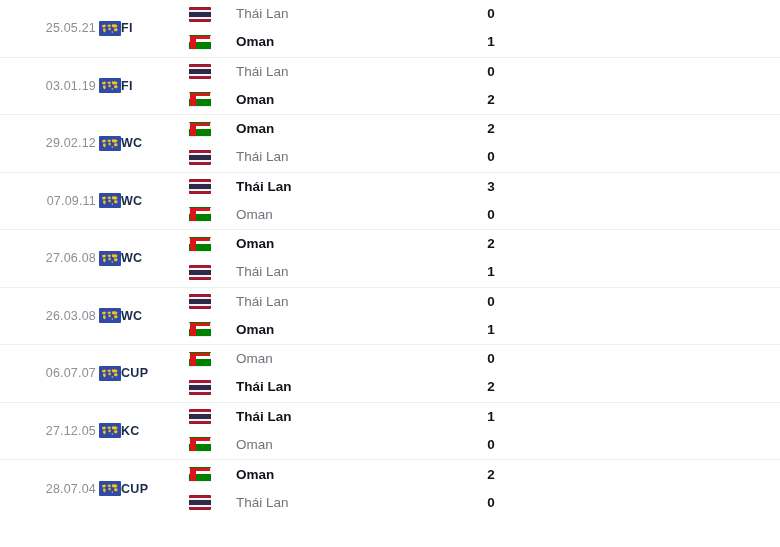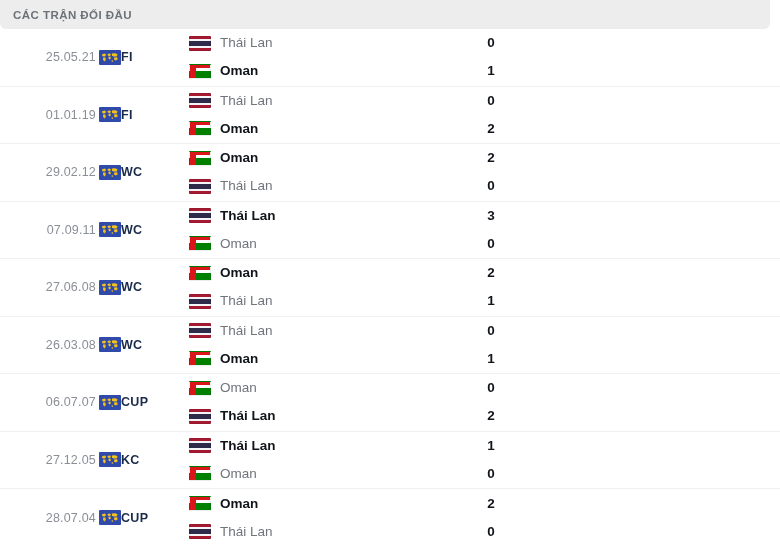--- a/index.html
+++ b/index.html
@@ -111,20 +111,21 @@
     border-radius: 1px;
     position: relative;
     overflow: hidden;
     display: block;
   }
   .team-name {
     font-size: 13.5px;
     color: #70757c;
     white-space: nowrap;
     line-height: 18px;
+    margin-left: 16px;
   }
   .team-line.winner .team-name {
     color: #11151b;
     font-weight: bold;
   }
 
   .col-scores {
     width: 300px;
     flex: 0 0 300px;
     display: flex;
@@ -182,23 +183,20 @@
     width: 100%;
     height: 22%;
     background: #db161b;
   }
 </style>
 </head>
 <body>
 
 <div class="panel">
 
-  <div class="panel-header">
-    <span class="panel-header-title">CÁC TRẬN ĐỐI ĐẦU</span>
-  </div>
 
   <div class="match-list">
       <div class="match-row">
         <div class="col-date">25.05.21</div>
         <div class="col-comp">
           <svg viewBox="0 0 22 15" class="comp-icon">
             <rect x="0" y="0" width="22" height="15" fill="#2f4aa8"></rect>
             <path d="M3 4.2 L6 3.6 L7.2 5 L5.6 6.6 L3.4 6.2 Z" fill="#f5c21b"></path>
             <path d="M4.2 7.6 L6.4 7.4 L6.8 10 L5.2 11.4 L4 9.6 Z" fill="#f5c21b"></path>
             <path d="M8.4 4 L10.6 3.4 L12 4.6 L11 6 L9 5.8 Z" fill="#f5c21b"></path>
@@ -222,21 +220,21 @@
         <div class="col-scores">
           <div class="score-line">
             <span class="score-val">0</span>
           </div>
           <div class="score-line">
             <span class="score-val">1</span>
           </div>
         </div>
       </div>
       <div class="match-row">
-        <div class="col-date">01.01.19</div>
+        <div class="col-date">03.01.19</div>
         <div class="col-comp">
           <svg viewBox="0 0 22 15" class="comp-icon">
             <rect x="0" y="0" width="22" height="15" fill="#2f4aa8"></rect>
             <path d="M3 4.2 L6 3.6 L7.2 5 L5.6 6.6 L3.4 6.2 Z" fill="#f5c21b"></path>
             <path d="M4.2 7.6 L6.4 7.4 L6.8 10 L5.2 11.4 L4 9.6 Z" fill="#f5c21b"></path>
             <path d="M8.4 4 L10.6 3.4 L12 4.6 L11 6 L9 5.8 Z" fill="#f5c21b"></path>
             <path d="M9.6 6.8 L11.4 6.6 L11.8 8.6 L10.4 9.4 L9.4 8.2 Z" fill="#f5c21b"></path>
             <path d="M12.8 3.6 L16.4 3.2 L18.6 4.4 L17.6 6.4 L14.4 6.6 L13 5.2 Z" fill="#f5c21b"></path>
             <path d="M15.2 7.4 L18 7.2 L18.8 9.2 L16.8 10.6 L15 9.4 Z" fill="#f5c21b"></path>
             <path d="M12.6 10.2 L14.2 10.4 L14 11.8 L12.6 11.6 Z" fill="#f5c21b"></path>

